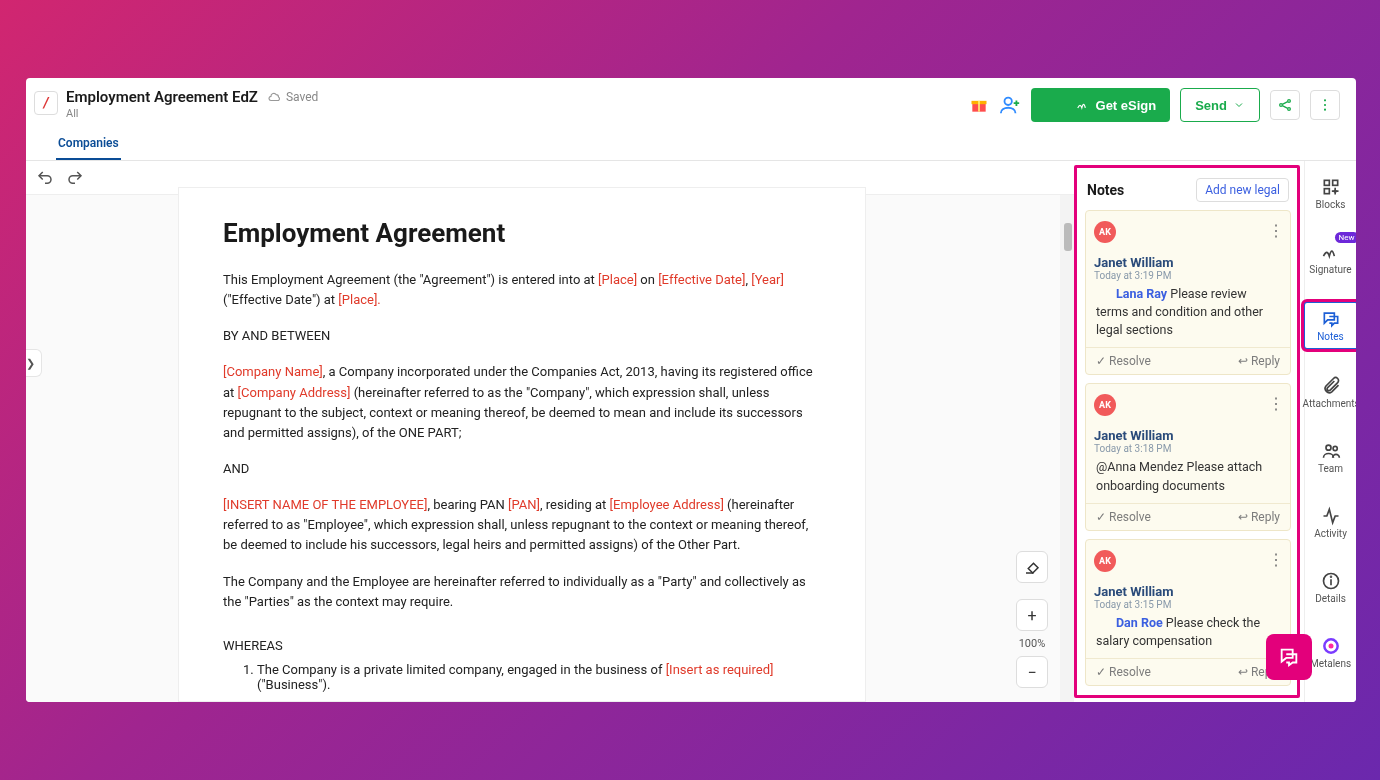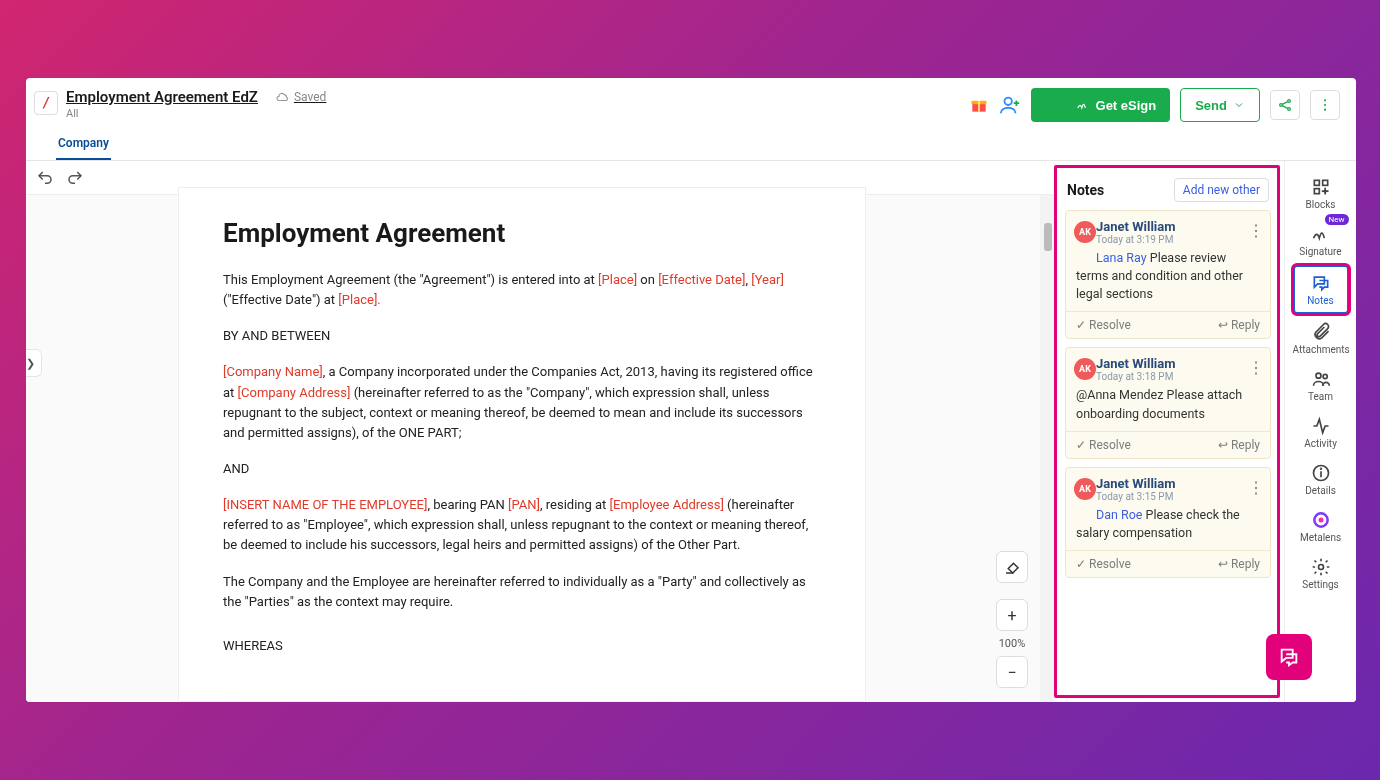--- a/index.html
+++ b/index.html
@@ -17,21 +17,21 @@
   
   .topbar {
     display: flex; align-items: flex-start; padding: 10px 16px 0 6px; height: 50px;
   }
   .doc-icon {
     width: 24px; height: 24px; border: 1px solid #ddd; border-radius: 4px;
     display: flex; align-items: center; justify-content: center; margin: 3px 8px 0 2px;
     color: #d33; font-style: italic; font-weight: bold; font-size: 14px;
   }
   .title-block { flex: 0 0 auto; }
-  .doc-title { font-size: 15px; font-weight: 600; color: #1a1a1a; display:flex; align-items:center; gap:18px;text-decoration:underline;}
+  .doc-title { font-size: 15px; font-weight: 600; color: #1a1a1a; display:flex; align-items:center; gap:10px;}
   .saved { color:#888; font-size:12px; font-weight:400; display:flex; align-items:center; gap:4px;}
   .doc-sub { font-size: 11px; color:#888; margin-top:1px;}
   .topbar-spacer { flex:1; }
   .topbar-actions { display:flex; align-items:center; gap:10px; }
   .icon-btn { width:30px; height:30px; border:1px solid #ddd; border-radius:4px; display:flex;align-items:center;justify-content:center; cursor:pointer; color:#333; background:#fff;}
   .icon-plain { display:flex;align-items:center;justify-content:center; cursor:pointer; }
   .btn { height:34px; padding:0 14px; border-radius:4px; font-size:13px; font-weight:600; display:flex;align-items:center;gap:6px;cursor:pointer;}
   .btn-green { background:#1aab4c; color:#fff; border:none;padding-left:45px;}
   .btn-outline-green { background:#fff; color:#1aab4c; border:1px solid #1aab4c;}
   .tabrow { padding: 2px 0 0 30px; border-bottom:1px solid #e5e5e5; }
@@ -57,31 +57,31 @@
   .left-float { position:absolute; left:-6px; top:188px; width:22px;height:28px; background:#fff;border:1px solid #e5e5e5;border-left:none;border-radius:0 6px 6px 0; display:flex;align-items:center;justify-content:center;color:#555;font-size:11px;}
   
   .notes-panel {
     width:226px; border:3px solid #e3007b; background:#fff; margin:4px 4px 4px 0; border-radius:2px;
     display:flex; flex-direction:column; padding:6px 6px 4px 8px;
   }
   .notes-header { display:flex; align-items:center; justify-content:space-between; padding:4px 2px 8px 2px;}
   .notes-title { font-size:14px; font-weight:700; color:#1a1a1a;}
   .add-note { font-size:12px; color:#3b5fe0; border:1px solid #ddd; border-radius:4px; padding:4px 8px; cursor:pointer; background:#fff;}
   .note-card { background:#fdfbef; border:1px solid #eee6c8; border-radius:4px; margin-bottom:8px; }
-  .note-head { display:flex; padding:8px 8px 2px 8px; align-items:flex-start; gap:0; position:relative;}
+  .note-head { display:flex; padding:8px 8px 2px 8px; align-items:flex-start; gap:12px; position:relative;flex-direction:column;}
   .avatar { width:22px;height:22px;border-radius:50%; background:#f15a5a; color:#fff; font-size:9px; font-weight:700; display:flex;align-items:center;justify-content:center; flex:0 0 auto; margin-top:2px;}
   .note-author { font-size:13px; font-weight:700; color:#2a4b7a;}
   .note-time { font-size:10px; color:#8899aa;}
   .note-menu { position:absolute; right:6px; top:10px; color:#777; cursor:pointer;}
   .note-body { padding:2px 10px 8px 10px; font-size:12.5px; color:#333; line-height:1.45;}
-  .mention { color:#3b5fe0; font-weight:400;padding-left:20px;}
+  .mention { color:#3b5fe0; font-weight:700;padding-left:20px;}
   .note-actions { display:flex; justify-content:space-between; border-top:1px solid #f0e9cf; padding:6px 10px; font-size:12px; color:#7c7c7c;gap:36px;}
   .note-actions span { cursor:pointer; display:flex; align-items:center; gap:4px;}
   
-  .right-nav { width:72px; background:#fff; border-left:1px solid #eee; display:flex; flex-direction:column; align-items:center; padding-top:10px; gap:2px;}
+  .right-nav { width:52px; background:#fff; border-left:1px solid #eee; display:flex; flex-direction:column; align-items:center; padding-top:10px; gap:20px;}
   .nav-item { width:56px; padding:6px 0 6px; text-align:center; font-size:10px; color:#555; cursor:pointer; border-radius:4px; position:relative;}
   .nav-item.active { border:2px solid #1d5fd6; color:#1d5fd6; }
   .nav-item.highlight-pink { outline:3px solid #e3007b; outline-offset:-1px;}
   .nav-ico { display:block; margin:0 auto 2px; width:20px;height:20px; color:#444;}
   .nav-item.active .nav-ico { color:#1d5fd6;}
   .nav-badge { position:absolute; top:-4px; right:0; background:#6d28d9; color:#fff; font-size:8px; padding:1px 4px; border-radius:6px;}
   
   .chat-fab { position:absolute; right:44px; bottom:22px; width:46px;height:46px; background:#e3007b; border-radius:8px; display:flex;align-items:center;justify-content:center; color:#fff; cursor:pointer;}
   svg { display:block; }
 </style>
@@ -146,21 +146,21 @@
         <svg width="16" height="16" viewBox="0 0 24 24" fill="#1aab4c">
             <circle cx="12" cy="5" r="1.6"></circle>
             <circle cx="12" cy="12" r="1.6"></circle>
             <circle cx="12" cy="19" r="1.6"></circle>
           </svg>
       </div>
     </div>
   </div>
 
   <div class="tabrow">
-    <span class="tab">Company</span>
+    <span class="tab">Companies</span>
   </div>
 
   <div class="main">
     <div class="editor-area">
       <div class="editor-toolbar">
         <svg class="tiny-icon" viewBox="0 0 24 24" fill="none" stroke="currentColor" stroke-width="2">
             <path d="M9 14l-5-5 5-5"></path>
             <path d="M4 9h11a5 5 0 0 1 0 10h-3"></path>
           </svg>
         <svg class="tiny-icon" viewBox="0 0 24 24" fill="none" stroke="currentColor" stroke-width="2">
@@ -179,20 +179,23 @@
         <p>BY AND BETWEEN</p>
         <p>
           <span class="ph">[Company Name]</span><span>, a Company incorporated under the Companies Act, 2013, having its registered office at </span><span class="ph">[Company Address]</span><span> (hereinafter referred to as the "Company", which expression shall, unless repugnant to the subject, context or meaning thereof, be deemed to mean and include its successors and permitted assigns), of the ONE PART;</span>
         </p>
         <p>AND</p>
         <p>
           <span class="ph">[INSERT NAME OF THE EMPLOYEE]</span><span>, bearing PAN </span><span class="ph">[PAN]</span><span>, residing at </span><span class="ph">[Employee Address]</span><span> (hereinafter referred to as "Employee", which expression shall, unless repugnant to the context or meaning thereof, be deemed to include his successors, legal heirs and permitted assigns) of the Other Part.</span>
         </p>
         <p>The Company and the Employee are hereinafter referred to individually as a "Party" and collectively as the "Parties" as the context may require.</p>
         <p style="margin-bottom:6px;margin-top:24px;">WHEREAS</p>
+        <ol>
+          <li><span>The Company is a private limited company, engaged in the business of </span><span class="ph">[Insert as required]</span><br><span> ("Business").</span></li>
+        </ol>
       </div>
 
       <div class="fake-scroll">
           <div class="fake-thumb"></div>
         </div>
 
       <div class="float-tools">
         <div class="round" style="margin-bottom:10px;">
           <svg width="18" height="18" viewBox="0 0 24 24" fill="none" stroke="#333" stroke-width="2">
               <path d="M7 14l7-7 6 6-7 7-6-6z"></path>
@@ -201,21 +204,21 @@
         </div>
         <div class="round">+</div>
         <div class="zoomlbl">100%</div>
         <div class="round">−</div>
       </div>
     </div>
 
     <div class="notes-panel">
       <div class="notes-header">
         <span class="notes-title">Notes</span>
-        <span class="add-note">Add new other</span>
+        <span class="add-note">Add new legal</span>
       </div>
       <div id="notes-list">
           <div class="note-card">
             <div class="note-head">
               <div class="avatar">AK</div>
               <div>
                 <div class="note-author">Janet William</div>
                 <div class="note-time">Today at 3:19 PM</div>
               </div>
               <div class="note-menu">⋮</div>

